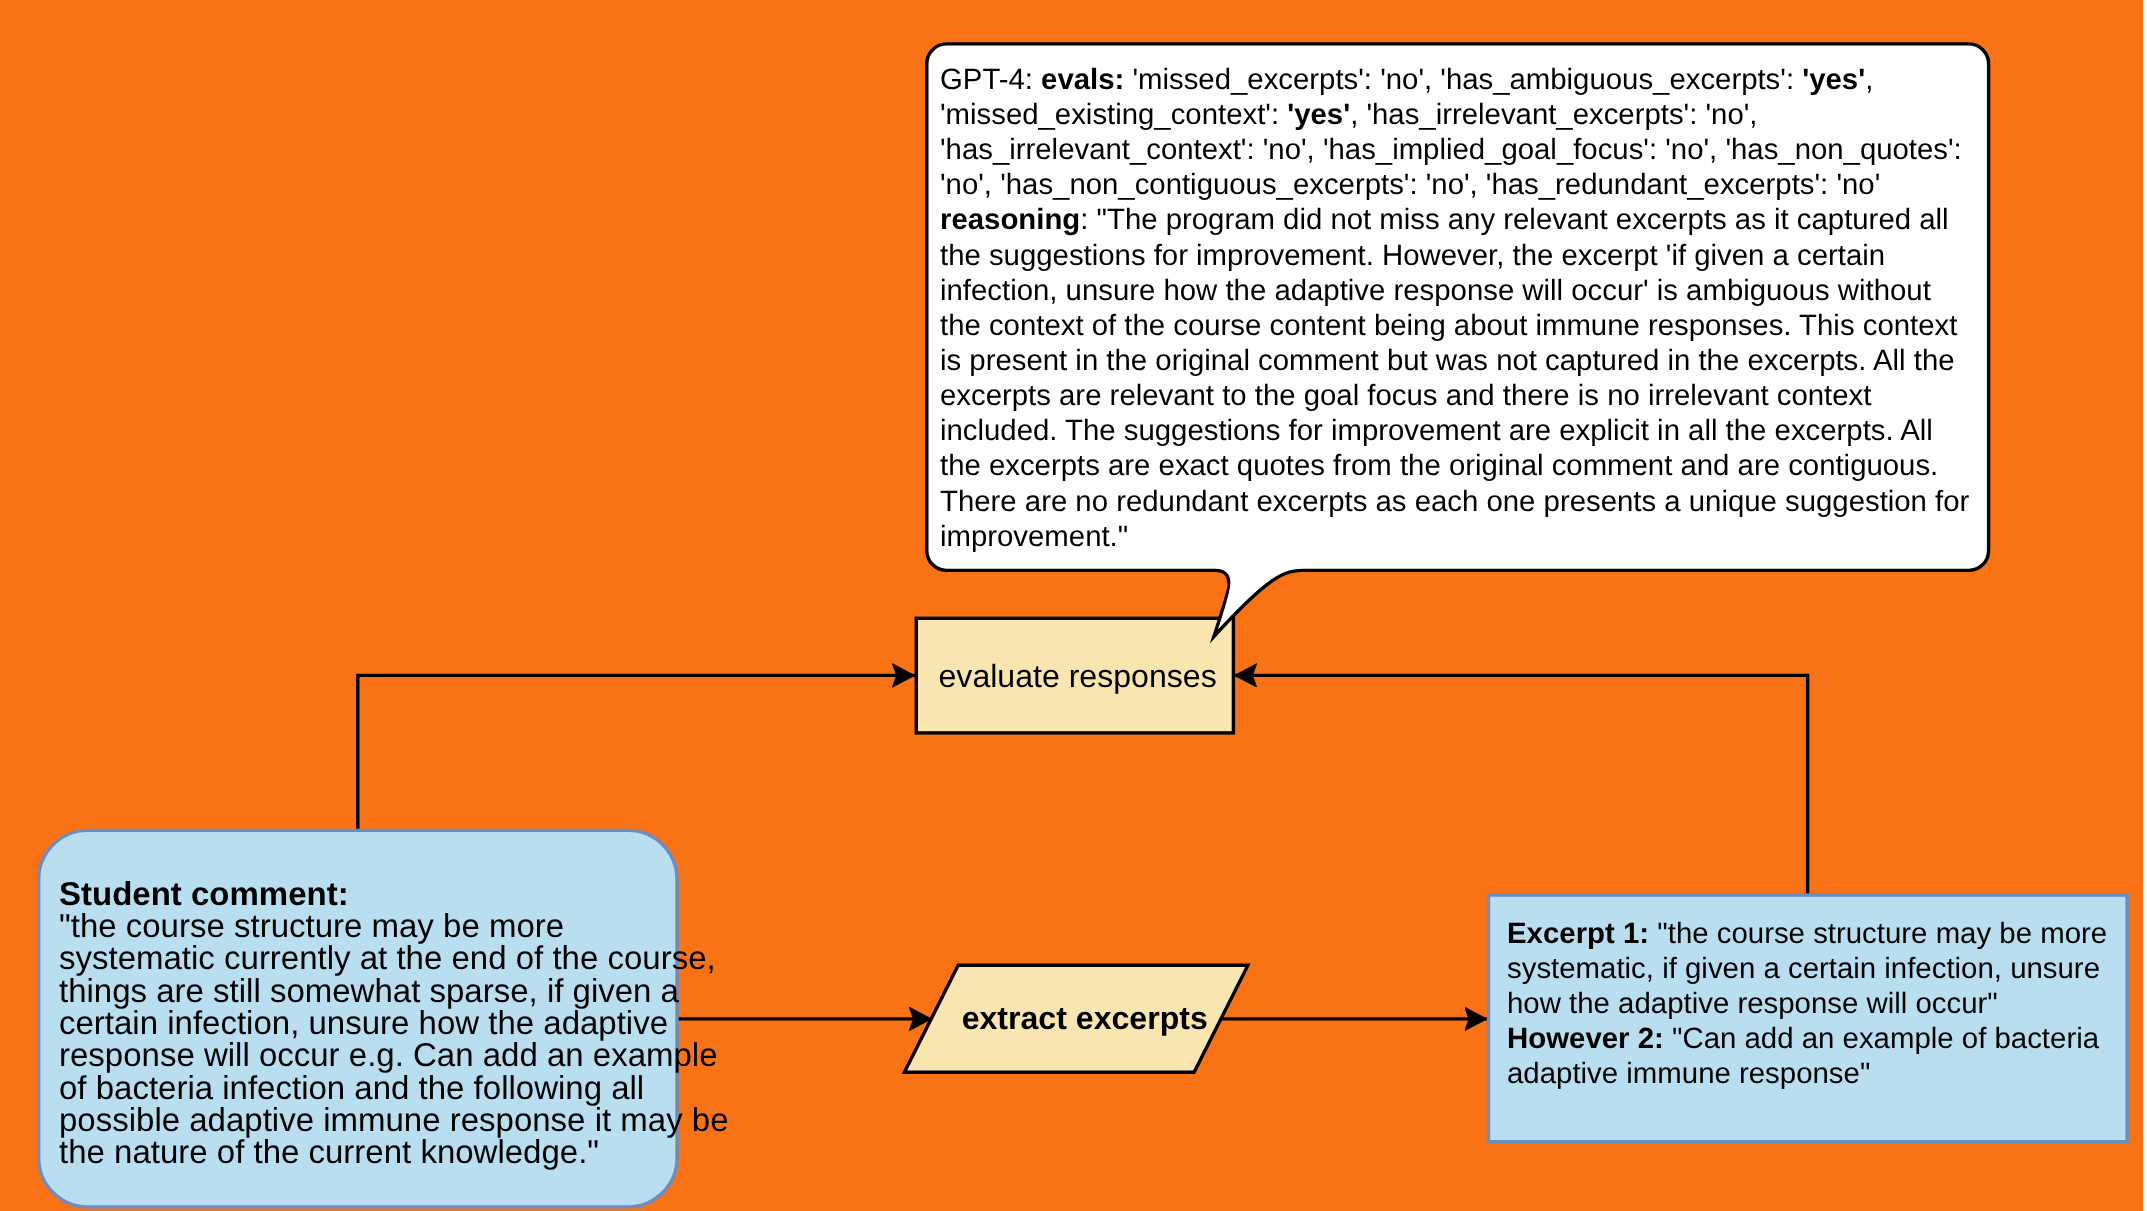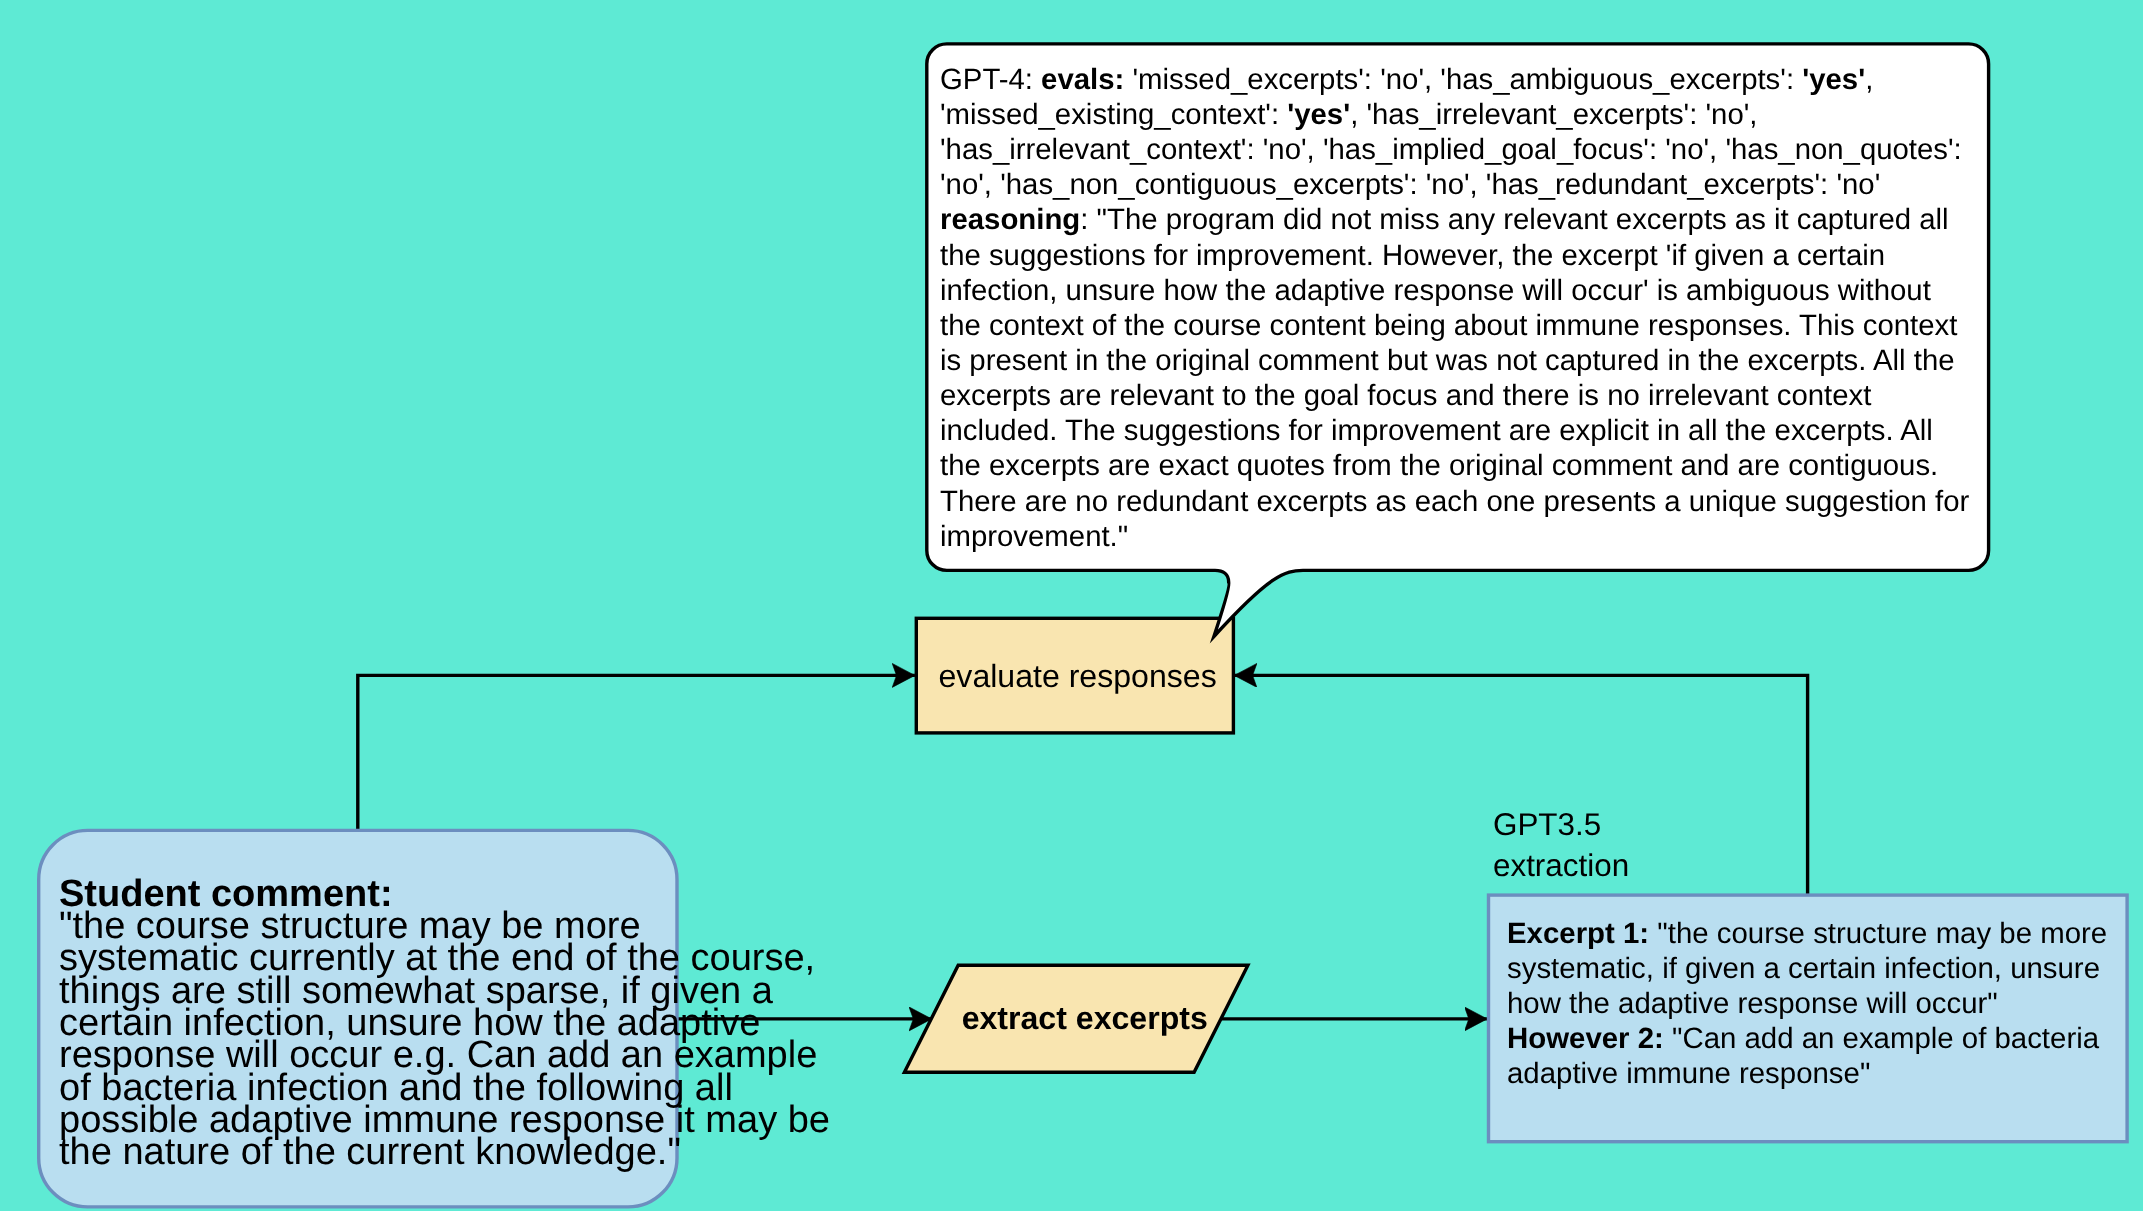--- a/index.html
+++ b/index.html
@@ -1,38 +1,38 @@
 <!DOCTYPE html>
 <html><head>
 <meta charset="utf-8">
 <title>LLM excerpt extraction evaluation flowchart</title>
 <style>
   html,body{margin:0;padding:0;background:#ffffff;}
   body{width:2147px;height:1211px;overflow:hidden;font-family:"Liberation Sans",sans-serif;
         -webkit-font-smoothing:antialiased;-moz-osx-font-smoothing:grayscale;text-rendering:geometricPrecision;}
-  #stage{position:relative;width:2143px;height:1211px;background:#5eead4;}
+  #stage{position:relative;width:2143px;height:1211px;background:#f97316;}
   svg.layer{position:absolute;left:0;top:0;width:2147px;height:1211px;overflow:visible;}
   .callout-text,.node-label,#student-text,#excerpt-text,#gpt35-label{will-change:opacity;}
 
   .callout-text{
     position:absolute; left:940px; top:61.9px; width:1046px;
     font-size:29.35px; line-height:35.14px; color:#000;
     white-space:pre; letter-spacing:0;
   }
   .callout-text b{font-weight:bold;}
 
   .node-label{
     position:absolute; font-size:32.1px; line-height:1; color:#000; white-space:pre;
   }
   #lbl-evaluate{ left:938.5px; top:660.4px; }
   #lbl-extract{ left:961.7px; top:1002.2px;font-weight:bold; }
 
   #student-text{
     position:absolute; left:59px; top:877.8px; width:610px;
-    font-size:38px; line-height:32.3px; color:#000; white-space:pre;
+    font-size:33px; line-height:32.3px; color:#000; white-space:pre;
   }
   #student-text b{font-weight:bold;}
 
   #excerpt-text{
     position:absolute; left:1507px; top:915.5px; width:625px;
     font-size:29.4px; line-height:35.0px; color:#000; white-space:pre;
   }
   #excerpt-text b{font-weight:bold;}
 
   #gpt35-label{
@@ -75,14 +75,13 @@
     <rect x="1488.5" y="895.1" width="638.6" height="246.6" fill="#b9def0" stroke="#6c8ebf" stroke-width="3.4"></rect>
   </svg>
 
   <div class="callout-text"><div>GPT-4: <b>evals:</b> 'missed_excerpts': 'no', 'has_ambiguous_excerpts': <b>'yes'</b>,</div><div>'missed_existing_context': <b>'yes'</b>, 'has_irrelevant_excerpts': 'no',</div><div>'has_irrelevant_context': 'no', 'has_implied_goal_focus': 'no', 'has_non_quotes':</div><div>'no', 'has_non_contiguous_excerpts': 'no', 'has_redundant_excerpts': 'no'</div><div><b>reasoning</b>: "The program did not miss any relevant excerpts as it captured all</div><div>the suggestions for improvement. However, the excerpt 'if given a certain</div><div>infection, unsure how the adaptive response will occur' is ambiguous without</div><div>the context of the course content being about immune responses. This context</div><div>is present in the original comment but was not captured in the excerpts. All the</div><div>excerpts are relevant to the goal focus and there is no irrelevant context</div><div>included. The suggestions for improvement are explicit in all the excerpts. All</div><div>the excerpts are exact quotes from the original comment and are contiguous.</div><div>There are no redundant excerpts as each one presents a unique suggestion for</div><div>improvement."</div></div>
 
   <div class="node-label" id="lbl-evaluate">evaluate responses</div>
   <div class="node-label" id="lbl-extract">extract excerpts</div>
 
   <div id="student-text"><div><b>Student comment:</b></div><div>"the course structure may be more</div><div>systematic currently at the end of the course,</div><div>things are still somewhat sparse, if given a</div><div>certain infection, unsure how the adaptive</div><div>response will occur e.g. Can add an example</div><div>of bacteria infection and the following all</div><div>possible adaptive immune response it may be</div><div>the nature of the current knowledge."</div></div>
   <div id="excerpt-text"><div><b>Excerpt 1:</b> "the course structure may be more</div><div>systematic, if given a certain infection, unsure</div><div>how the adaptive response will occur"</div><div><b>However 2:</b> "Can add an example of bacteria</div><div>adaptive immune response"</div></div>
-  <div id="gpt35-label"><div>GPT3.5</div><div>extraction</div></div>
 </div>
 
 </body></html>

